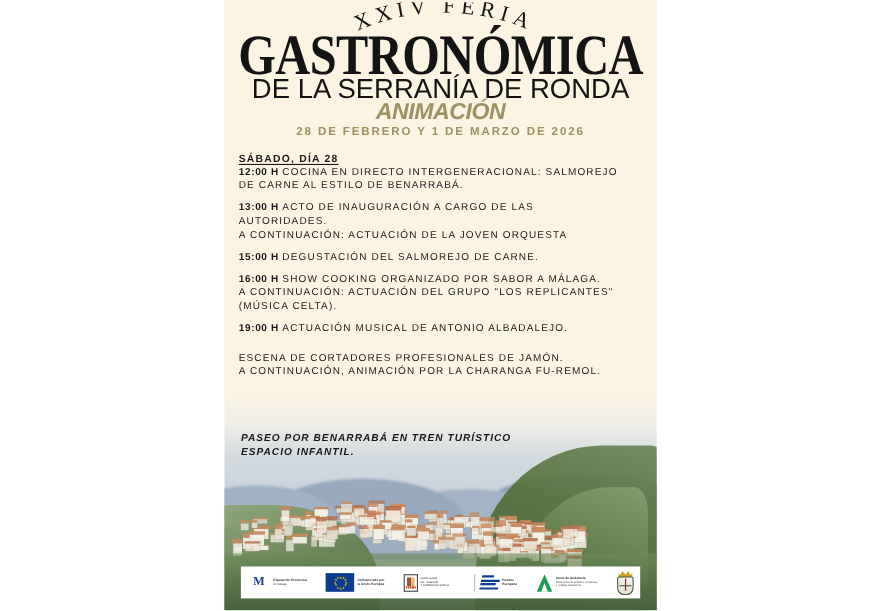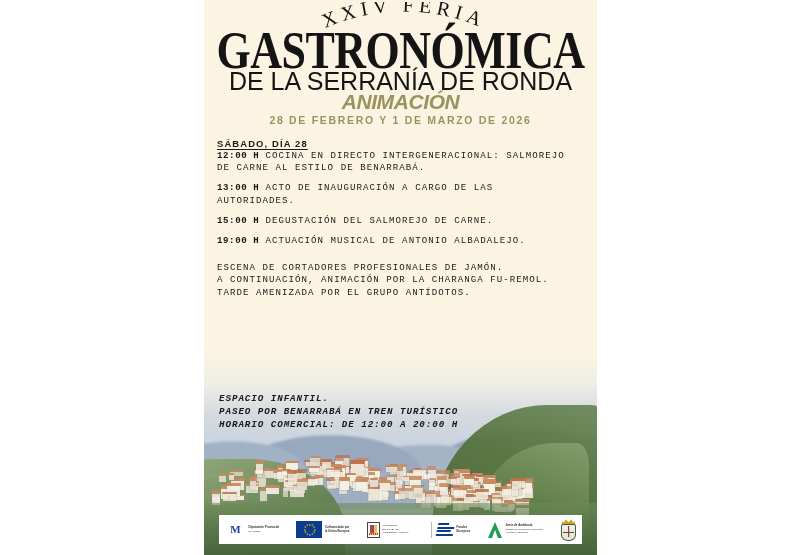--- a/index.html
+++ b/index.html
@@ -191,21 +191,20 @@
     text-underline-offset: 2px;
     margin-bottom: 1px;
   }
   .entry { margin-bottom: 8px; }
   .entry:last-child { margin-bottom: 0; }
   .line {
     font-size: 9.1px;
     line-height: 12.2px;
     letter-spacing: 1.05px;
     white-space: nowrap;
-    font-family: Liberation Mono, monospace;
   }
   .line .t {
     font-weight: 700;
     letter-spacing: .6px;
   }
   .block-gap { height: 7px; }
 
   .extras {
     position: absolute;
     left: 15px; top: 392px;
@@ -638,39 +637,43 @@
 
     <div class="programme" id="programme">
         <div class="day-head">SÁBADO, DÍA 28</div>
         <div class="entry">
           <div class="line"><span class="t">12:00 H </span>COCINA EN DIRECTO INTERGENERACIONAL: SALMOREJO</div>
           <div class="line">DE CARNE AL ESTILO DE BENARRABÁ.</div>
         </div>
         <div class="entry">
           <div class="line"><span class="t">13:00 H </span>ACTO DE INAUGURACIÓN A CARGO DE LAS</div>
           <div class="line">AUTORIDADES.</div>
+          <div class="line">A CONTINUACIÓN: ACTUACIÓN DE LA JOVEN ORQUESTA</div>
         </div>
         <div class="entry">
           <div class="line"><span class="t">15:00 H </span>DEGUSTACIÓN DEL SALMOREJO DE CARNE.</div>
+        </div>
+        <div class="entry">
+          <div class="line"><span class="t">16:00 H </span>SHOW COOKING ORGANIZADO POR SABOR A MÁLAGA.</div>
+          <div class="line">A CONTINUACIÓN: ACTUACIÓN DEL GRUPO "LOS REPLICANTES"</div>
+          <div class="line">(MÚSICA CELTA).</div>
         </div>
         <div class="entry">
           <div class="line"><span class="t">19:00 H </span>ACTUACIÓN MUSICAL DE ANTONIO ALBADALEJO.</div>
         </div>
         <div class="block-gap"></div>
         <div class="entry">
           <div class="line">ESCENA DE CORTADORES PROFESIONALES DE JAMÓN.</div>
           <div class="line">A CONTINUACIÓN, ANIMACIÓN POR LA CHARANGA FU-REMOL.</div>
-          <div class="line">TARDE AMENIZADA POR EL GRUPO ANTÍDOTOS.</div>
         </div>
       </div>
 
     <div class="extras" id="extras">
+        <div class="line"> PASEO POR BENARRABÁ EN TREN TURÍSTICO</div>
         <div class="line">ESPACIO INFANTIL.</div>
-        <div class="line"> PASEO POR BENARRABÁ EN TREN TURÍSTICO</div>
-        <div class="line">HORARIO COMERCIAL: DE 12:00 A 20:00 H</div>
       </div>
 
     <div class="sponsors">
 
       <div class="logo">
         <div class="mark-dip">
           <div class="m">M</div>
         </div>
         <div class="logo-txt">
           <div class="b">Diputación Provincial</div>

